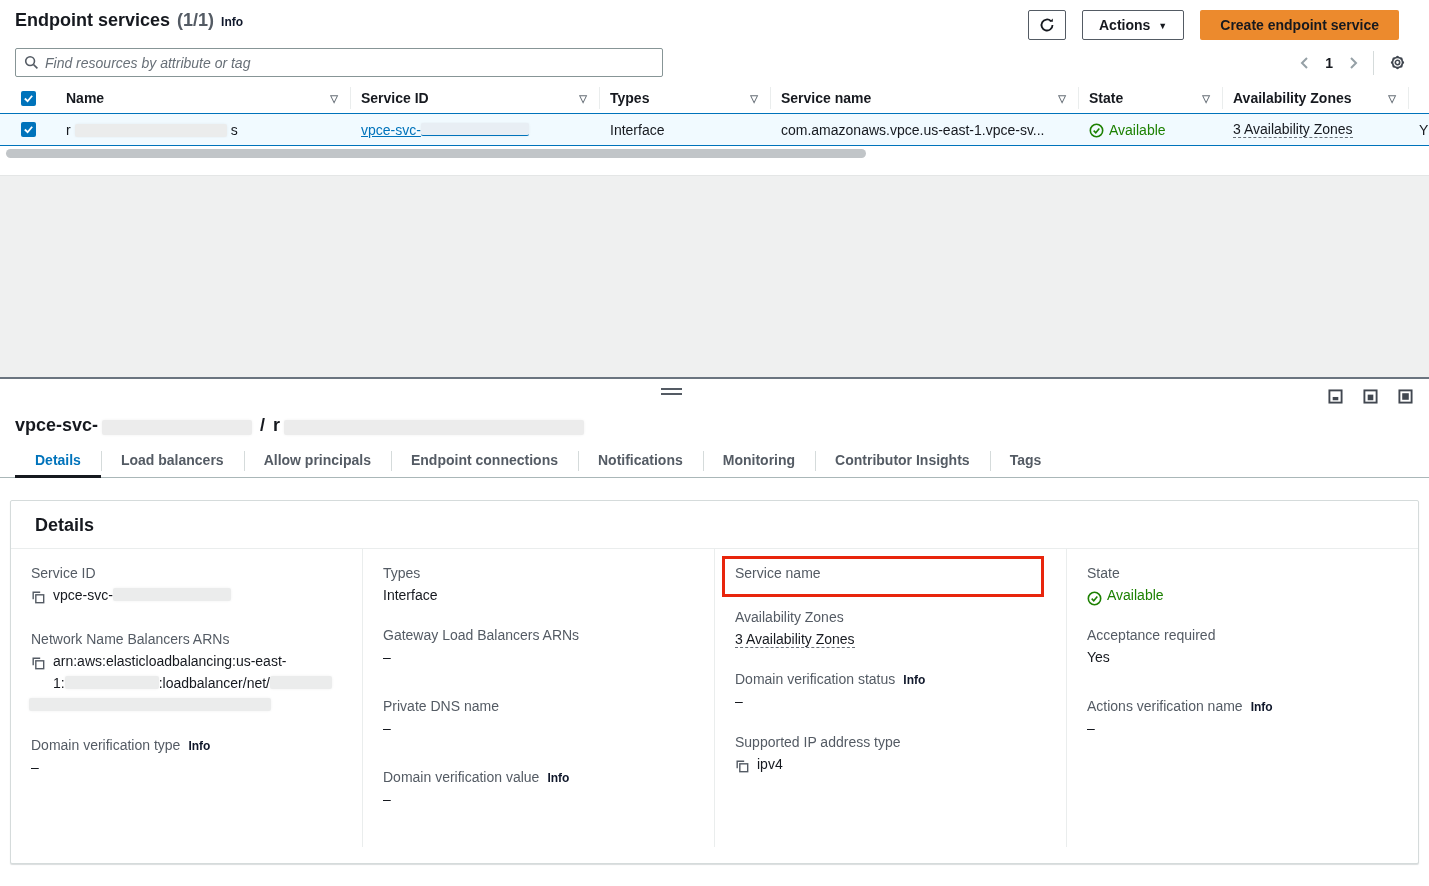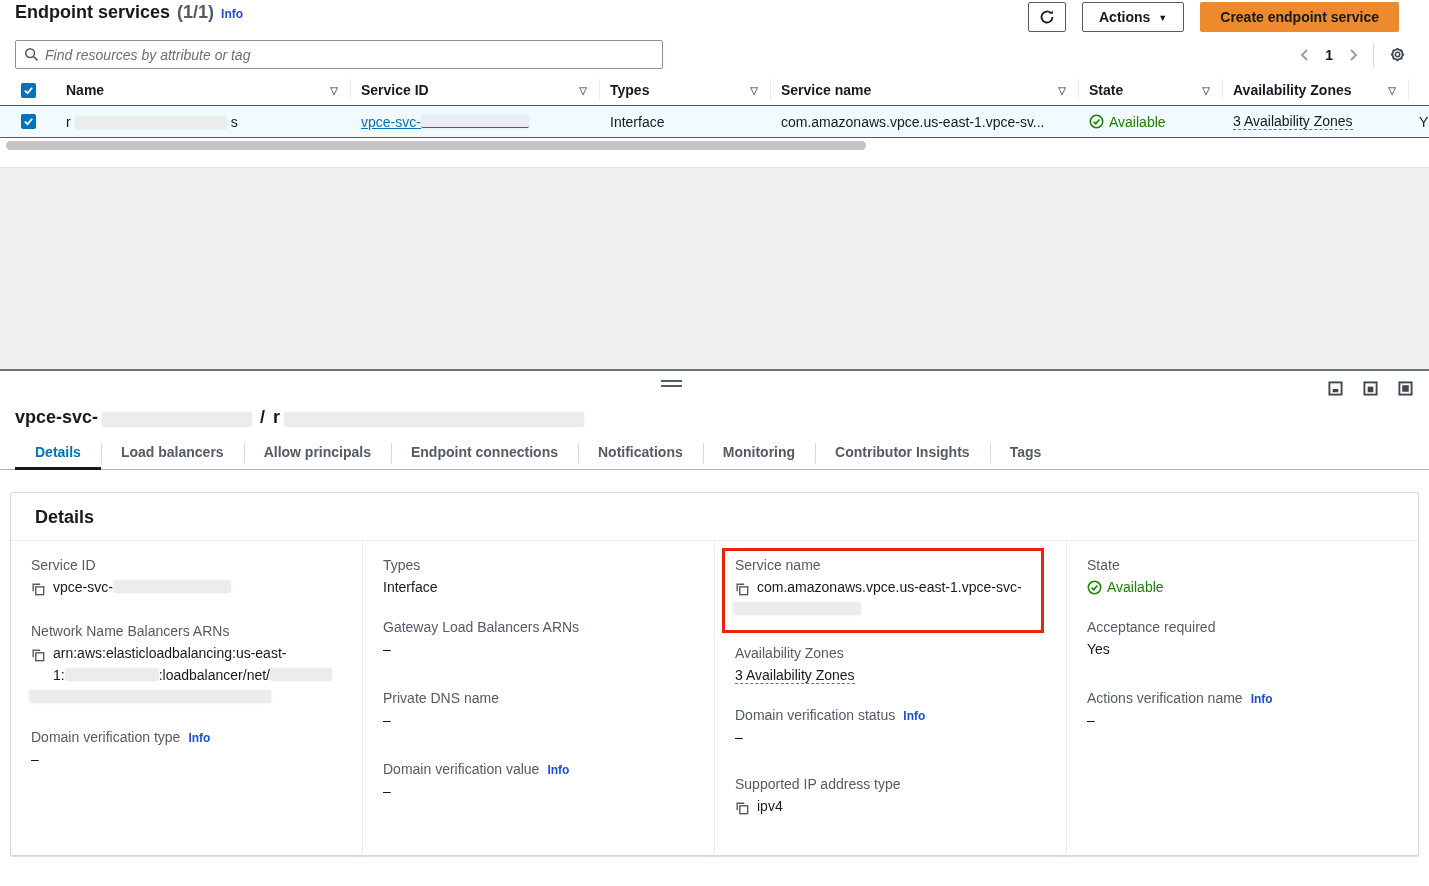--- a/index.html
+++ b/index.html
@@ -1,25 +1,25 @@
 <!DOCTYPE html>
 <html><head>
 <meta charset="utf-8">
 <style>
   * { margin:0; padding:0; box-sizing:border-box; }
   html,body { width:1429px; height:886px; overflow:hidden; background:#fff;
     font-family:"Liberation Sans", sans-serif; color:#16191f; font-size:14px; }
 
   
-  .top-section { background:#fff; padding-top:0; }
+  .top-section { background:#fff; padding-top:8px; }
   .header-row { display:flex; justify-content:space-between; align-items:flex-start; padding:2px 30px 0 15px; }
   .title-wrap { display:flex; align-items:baseline; gap:7px; }
   .page-title { font-size:18px; font-weight:bold; }
   .page-count { font-size:18px; color:#545b64; font-weight:bold; }
-  .info-link { font-size:12px; font-weight:bold; color:#1d4ed8; cursor:pointer; }
+  .info-link { font-size:12px; font-weight:bold; color:#0f172a; cursor:pointer; }
   .btn-row { display:flex; gap:16px; align-items:center; }
   .btn { height:30px; border:1px solid #545b64; background:#fff; border-radius:2px;
          font-weight:bold; font-size:14px; color:#16191f; padding:0 16px;
          display:flex; align-items:center; gap:8px; cursor:pointer; }
   .btn-icon { width:38px; padding:0; justify-content:center; }
   .btn-primary { background:#ec8a2d; border:none; color:#16191f; padding:0 20px; }
   .caret { font-size:9px; position:relative; top:1px; }
 
   .toolbar-row { display:flex; justify-content:space-between; align-items:center; padding:8px 22px 6px 15px; }
   .search-box { width:648px; height:29px; border:1px solid #879596; border-radius:2px;
@@ -42,21 +42,21 @@
   .col-name { width:294px; } .col-sid { width:248px; } .col-types { width:170px; }
   .col-sname { width:307px; } .col-state { width:143px; } .col-az { width:185px; }
   .col-last { flex:1; }
   .hdr-cell { font-weight:bold; position:relative; }
   .hdr-cell .hdr-label { flex:1; overflow:hidden; }
   .sort-arrow { color:#687078; font-size:10px; margin-right:2px; }
   .hdr-divider { width:1px; height:22px; background:#eaeded; }
   .checkbox { width:15px; height:15px; background:#0073bb; border-radius:2px;
               display:flex; align-items:center; justify-content:center; cursor:pointer; }
   .link { color:#0073bb; text-decoration:underline; cursor:pointer; }
-  .state-ok { color:#1d8102; display:flex; align-items:center; gap:5px; }
+  .state-ok { color:#1d8102; display:flex; align-items:flex-end; gap:5px; }
   .az-link { color:#16191f; border-bottom:1px dashed #687078; cursor:pointer; }
 
   .hscroll { height:14px; display:flex; align-items:center; padding:0 6px; }
   .hscroll-thumb { width:860px; height:9px; background:#c1c5c8; border-radius:5px; cursor:pointer; }
   .top-gap { height:16px; background:#fff; border-bottom:1px solid #e4e6e6; }
   .mid-gap { height:201px; background:#eff0f0; }
 
   
   .split-panel { background:#fff; border-top:2px solid #6b7580; position:relative; height:494px; }
   .drag-handle { position:absolute; left:50%; top:9px; transform:translateX(-54px);
@@ -356,38 +356,26 @@
             <span>Domain verification value</span>
             <span class="info-link">Info</span>
           </div>
           <div class="field-value dash">–</div>
         </div>
       </div>
 
       <div class="dcol">
         <div class="field field-sname">
           <div class="field-label">Service name</div>
-          <div class="field-value val-row">
-            <span class="copy-icon">
-              <svg width="14" height="14" viewBox="0 0 16 16">
-                  <rect x="5.5" y="5.5" width="9" height="9" fill="none" stroke="#545b64" stroke-width="1.6"></rect>
-                  <path d="M10.5 2.5h-8v8" fill="none" stroke="#545b64" stroke-width="1.6"></path>
-                </svg>
-            </span>
-            <span>
-              <span>com.amazonaws.vpce.us-east-1.vpce-svc-</span><br>
-              <span class="redact" style="width:128px;margin-left:-24px"></span>
-            </span>
-          </div>
         </div>
         <div class="field">
           <div class="field-label">Availability Zones</div>
           <div class="field-value"><span class="az-link">3 Availability Zones</span></div>
         </div>
-        <div class="field" style="margin-bottom:28px">
+        <div class="field" style="margin-bottom:22px">
           <div class="field-label">
             <span>Domain verification status</span>
             <span class="info-link">Info</span>
           </div>
           <div class="field-value dash">–</div>
         </div>
         <div class="field">
           <div class="field-label">Supported IP address type</div>
           <div class="field-value val-row">
             <span class="copy-icon">

